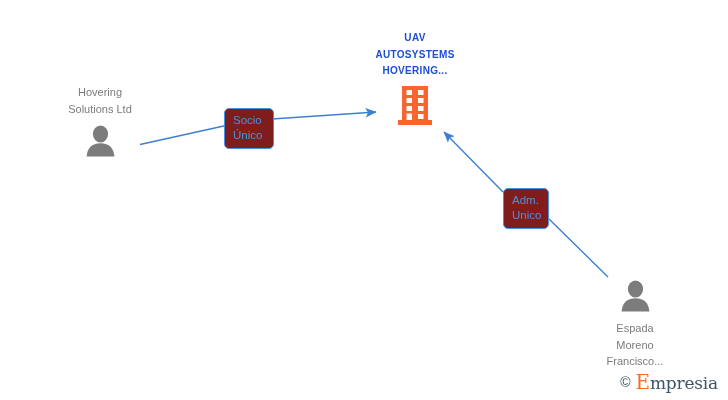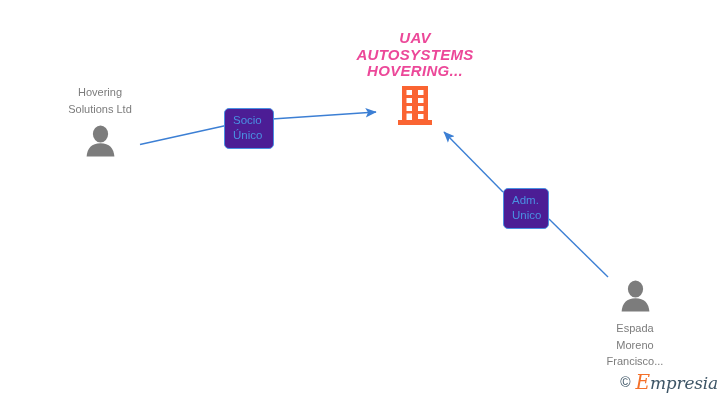--- a/index.html
+++ b/index.html
@@ -27,27 +27,26 @@
 
   
   .company-node {
     position: absolute;
     left: 322px;
     top: 30px;
     width: 186px;
     text-align: center;
   }
   .company-title {
-    font-size: 15px;
+    font-size: 10px;
     font-weight: bold;
     line-height: 16.5px;
-    color: #ec4899;
+    color: #1d4ed8;
     letter-spacing: 0.3px;
     white-space: pre-line;
-    font-style: italic;
   }
   .company-icon-wrap {
     margin-top: 6px;
     height: 40px;
     display: flex;
     align-items: flex-start;
     justify-content: center;
   }
 
   
@@ -73,21 +72,21 @@
   }
   .person-node.left  .person-icon-wrap { margin-top: 8px; }
   .person-node.right .person-icon-wrap { margin-bottom: 4px; }
 
   
   .rel-box {
     position: absolute;
     box-sizing: border-box;
     border: 1.3px solid #4a90e2;
     border-radius: 5px;
-    background: #4c1d95;
+    background: #7f1d1d;
     color: #4a90e2;
     font-size: 11.5px;
     line-height: 15px;
     text-align: left;
     padding: 4px 8px 5px 8px;
     white-space: pre-line;
   }
   #rel-socio { left: 224px; top: 108px; width: 50px; }
   #rel-adm   { left: 503px; top: 188px; width: 46px; }
 
@@ -100,21 +99,20 @@
     align-items: center;
     gap: 5px;
   }
   .wm-copy {
     font-size: 14px;
     color: #3d5566;
     line-height: 1;
   }
   .wm-name {
     font-size: 17px;
-    font-style: italic;
     font-family: "DejaVu Serif", serif;
     color: #3d5566;
     line-height: 1;
     letter-spacing: -0.2px;
   }
   .wm-name .wm-e {
     color: #f4702a;
     font-size: 20px;
   }
 </style>

